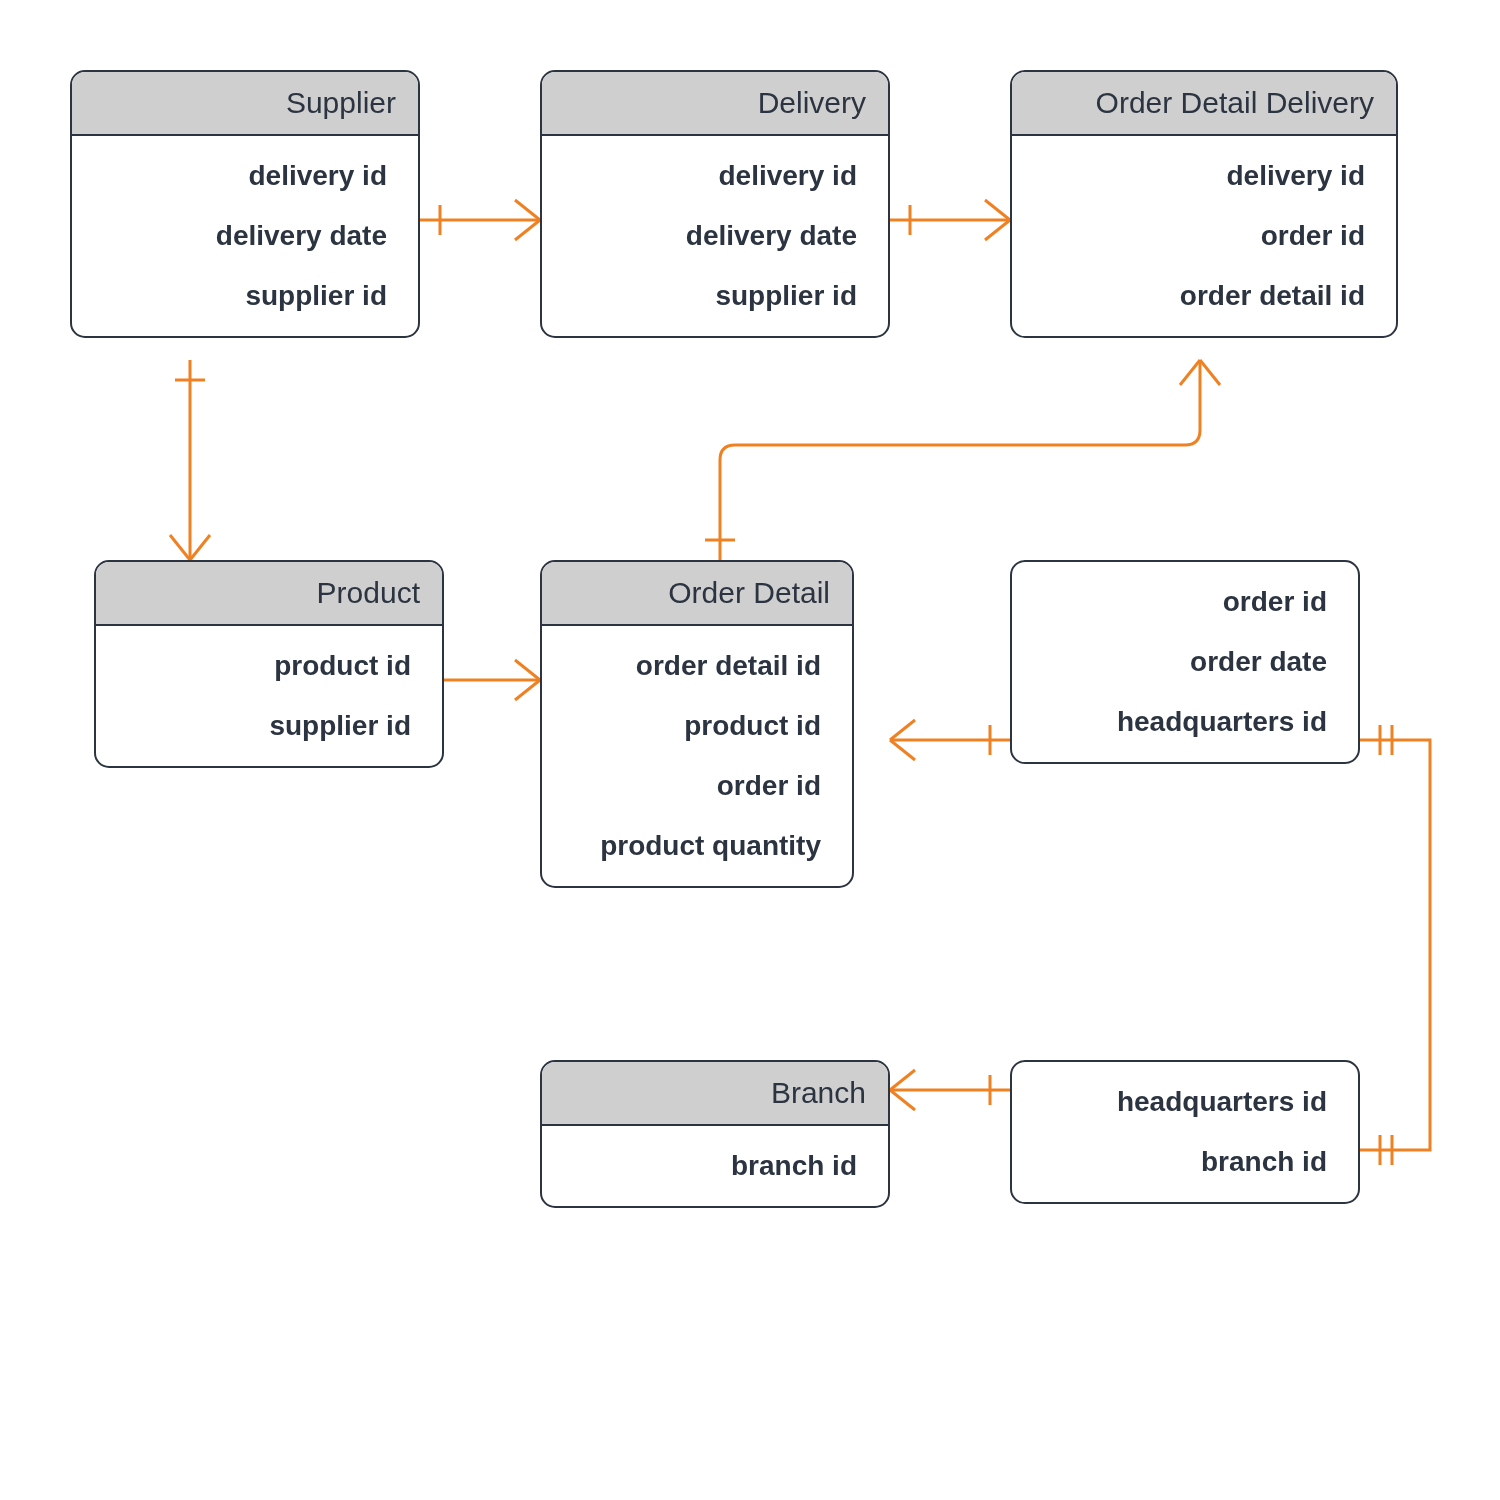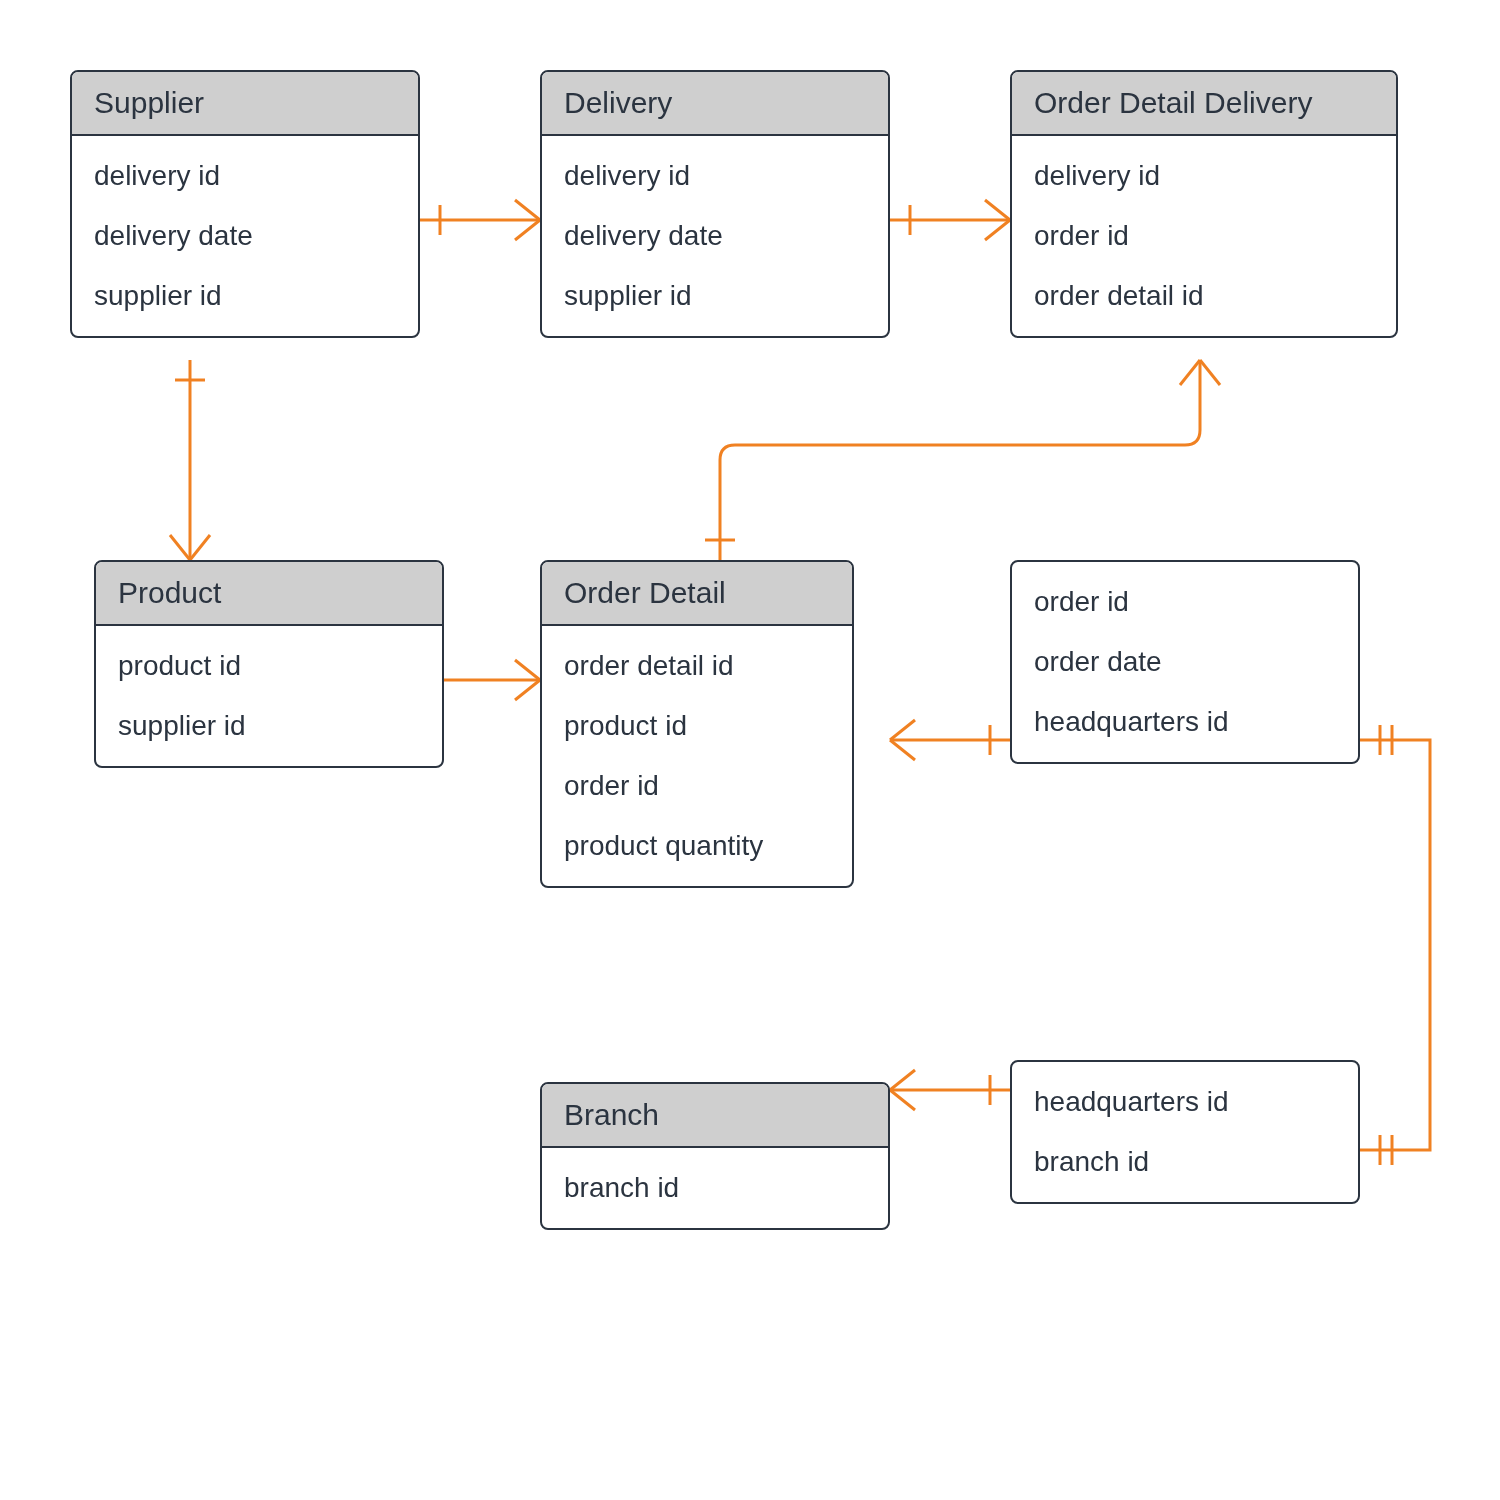--- a/index.html
+++ b/index.html
@@ -20,35 +20,37 @@
     position: absolute;
     left: 0;
     top: 0;
     width: 1500px;
     height: 1500px;
     pointer-events: none;
   }
   .entity {
     position: absolute;
     border: 2px solid #2b3440;
-    border-radius: 8px;
+    border-radius: 15px;
     background: #ffffff;
     overflow: hidden;
     box-sizing: border-box;
+    text-align: right;
   }
   .entity-header {
     background: #cfcfcf;
     border-bottom: 2px solid #2b3440;
     padding: 14px 22px;
     font-size: 30px;
     font-weight: 500;
     color: #2b3440;
   }
   .entity-body {
-    padding: 10px 0;
+    padding: 10px 9px;
+    font-weight: bold;
   }
   .attr {
     padding: 14px 22px;
     font-size: 28px;
     color: #2b3440;
   }
 </style>
 </head>
 <body>
 
@@ -154,21 +156,21 @@
   </div>
 
   <div class="entity" style="left:1010px; top:560px; width:350px;">
     <div class="entity-body">
       <div class="attr">order id</div>
       <div class="attr">order date</div>
       <div class="attr">headquarters id</div>
     </div>
   </div>
 
-  <div class="entity" style="left:540px; top:1060px; width:350px;margin-top:22px;">
+  <div class="entity" style="left:540px; top:1060px; width:350px;">
     <div class="entity-header">Branch</div>
     <div class="entity-body">
       <div class="attr">branch id</div>
     </div>
   </div>
 
   <div class="entity" style="left:1010px; top:1060px; width:350px;">
     <div class="entity-body">
       <div class="attr">headquarters id</div>
       <div class="attr">branch id</div>

